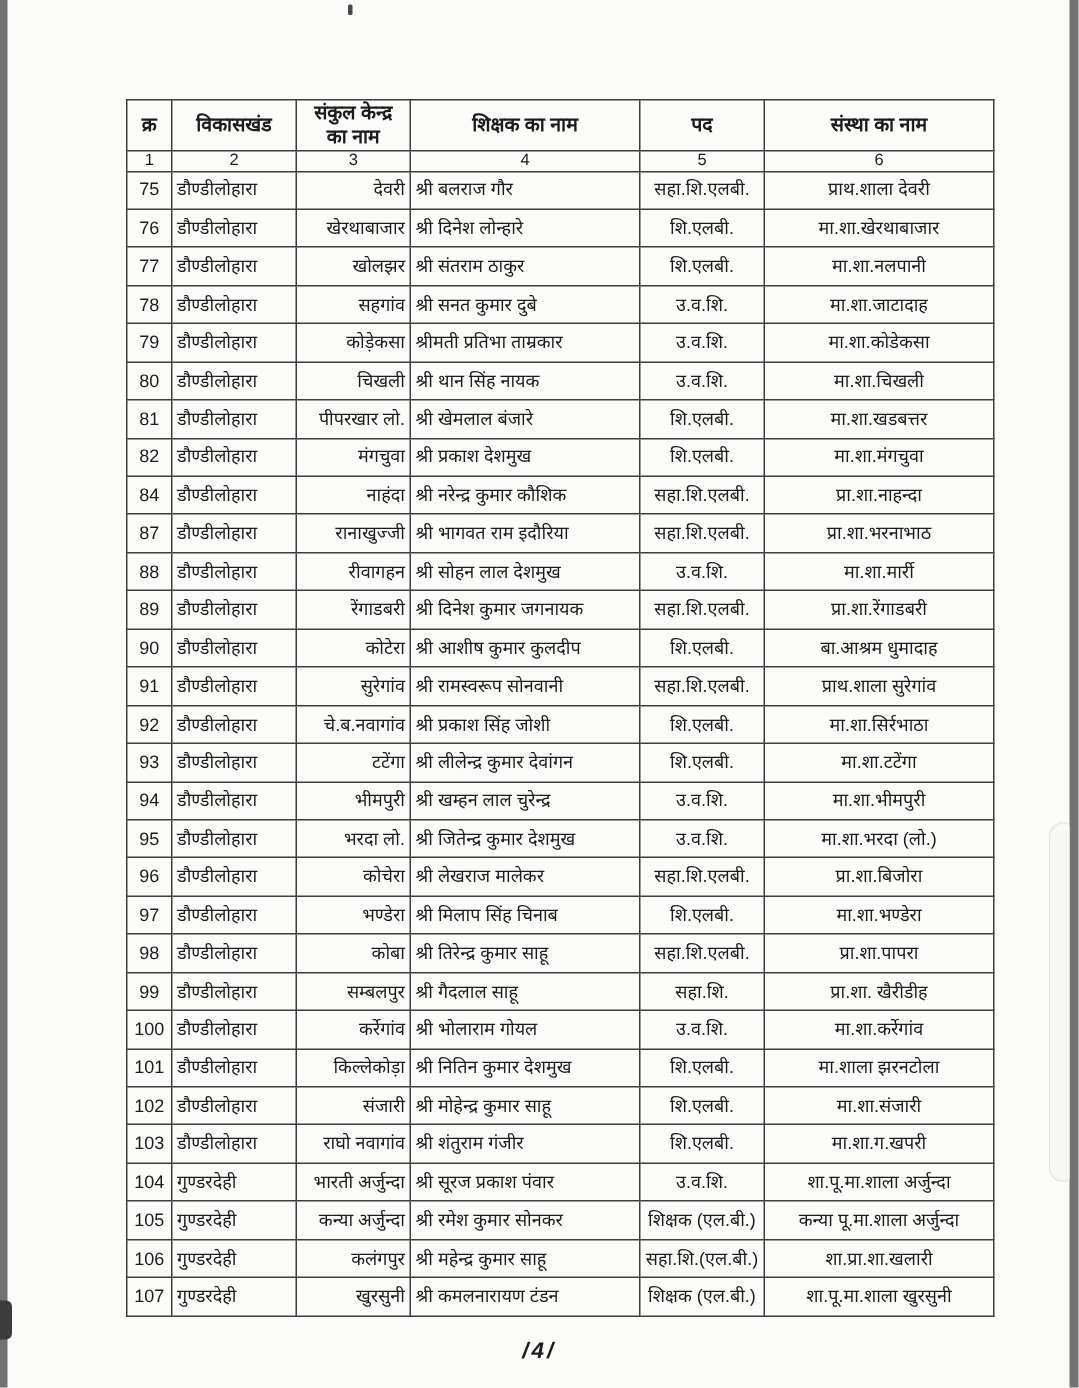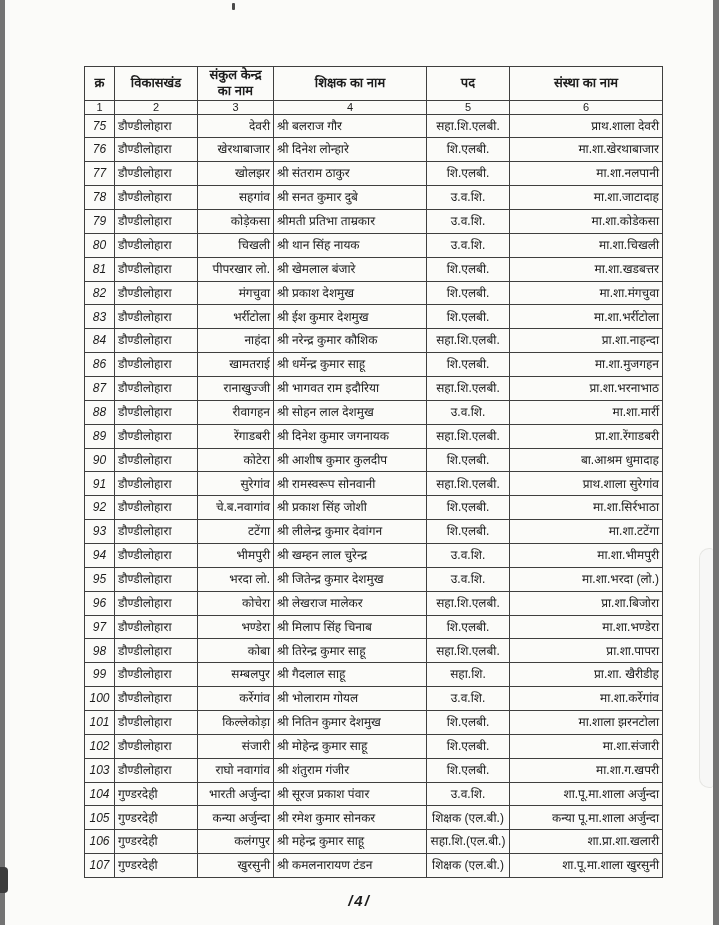--- a/index.html
+++ b/index.html
@@ -35,26 +35,26 @@
   }
   .doc-table th {
     font-size: 13px; font-weight: bold; text-align: center; line-height: 1.25;
     height: 32px;
   }
   .num-row td {
     height: 13px; font-size: 11px; text-align: center; padding: 0; line-height: 1;
     font-weight: normal;
   }
   .doc-table tbody td { font-size: 12px; height: 21px; line-height: 1.05; }
-  .c-sn      { text-align: center; font-style: italic; }
+  .c-sn      { text-align: center; }
   .c-block   { }
   .c-cluster { text-align: right; padding-left: 5px; }
   .c-teacher { text-align: left; padding-left: 9px; }
   .c-post    { text-align: center; margin-top: 28px; }
-  .c-institution { text-align: right; padding-left: 5px; margin-left: 20px; }
+  .c-institution { text-align: center; padding-left: 5px; margin-left: 20px; }
   .page-num {
     position: absolute; left: 0; top: 892px; width: 719px; text-align: center;
     font-weight: bold; font-style: italic; font-size: 15px; letter-spacing: 2px;
   }
 </style>
 </head>
 <body>
 
 <div class="edge-strip edge-left"></div>
 <div class="edge-strip edge-right"></div>
@@ -148,42 +148,26 @@
       </tr>
       <tr>
         <td class="c-sn">82</td>
         <td class="c-block">डौण्डीलोहारा</td>
         <td class="c-cluster">मंगचुवा</td>
         <td class="c-teacher">श्री प्रकाश देशमुख</td>
         <td class="c-post">शि.एलबी.</td>
         <td class="c-institution">मा.शा.मंगचुवा</td>
       </tr>
       <tr>
-        <td class="c-sn">83</td>
-        <td class="c-block">डौण्डीलोहारा</td>
-        <td class="c-cluster">भर्रीटोला</td>
-        <td class="c-teacher">श्री ईश कुमार देशमुख</td>
-        <td class="c-post">शि.एलबी.</td>
-        <td class="c-institution">मा.शा.भर्रीटोला</td>
-      </tr>
-      <tr>
         <td class="c-sn">84</td>
         <td class="c-block">डौण्डीलोहारा</td>
         <td class="c-cluster">नाहंदा</td>
         <td class="c-teacher">श्री नरेन्द्र कुमार कौशिक</td>
         <td class="c-post">सहा.शि.एलबी.</td>
         <td class="c-institution">प्रा.शा.नाहन्दा</td>
-      </tr>
-      <tr>
-        <td class="c-sn">86</td>
-        <td class="c-block">डौण्डीलोहारा</td>
-        <td class="c-cluster">खामतराई</td>
-        <td class="c-teacher">श्री धर्मेन्द्र कुमार साहू</td>
-        <td class="c-post">शि.एलबी.</td>
-        <td class="c-institution">मा.शा.मुजगहन</td>
       </tr>
       <tr>
         <td class="c-sn">87</td>
         <td class="c-block">डौण्डीलोहारा</td>
         <td class="c-cluster">रानाखुज्जी</td>
         <td class="c-teacher">श्री भागवत राम इदौरिया</td>
         <td class="c-post">सहा.शि.एलबी.</td>
         <td class="c-institution">प्रा.शा.भरनाभाठ</td>
       </tr>
       <tr>

